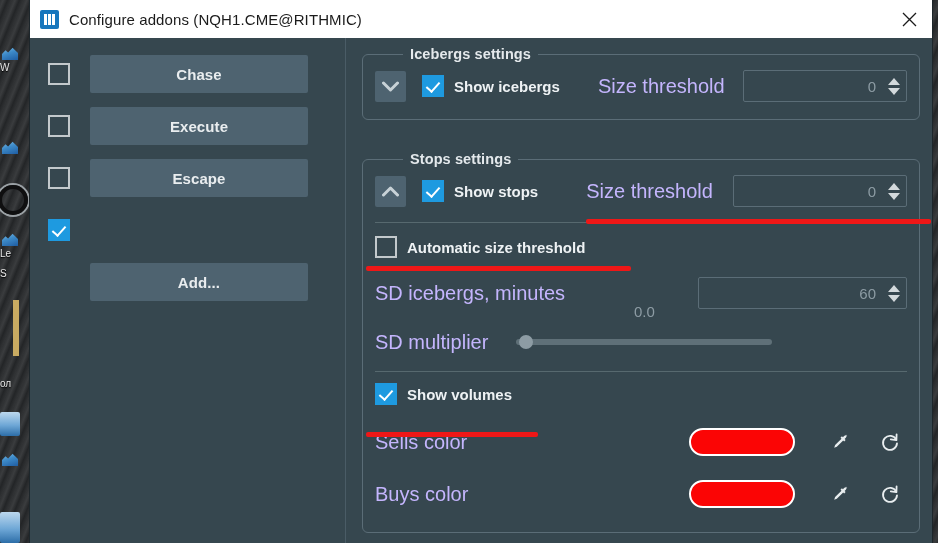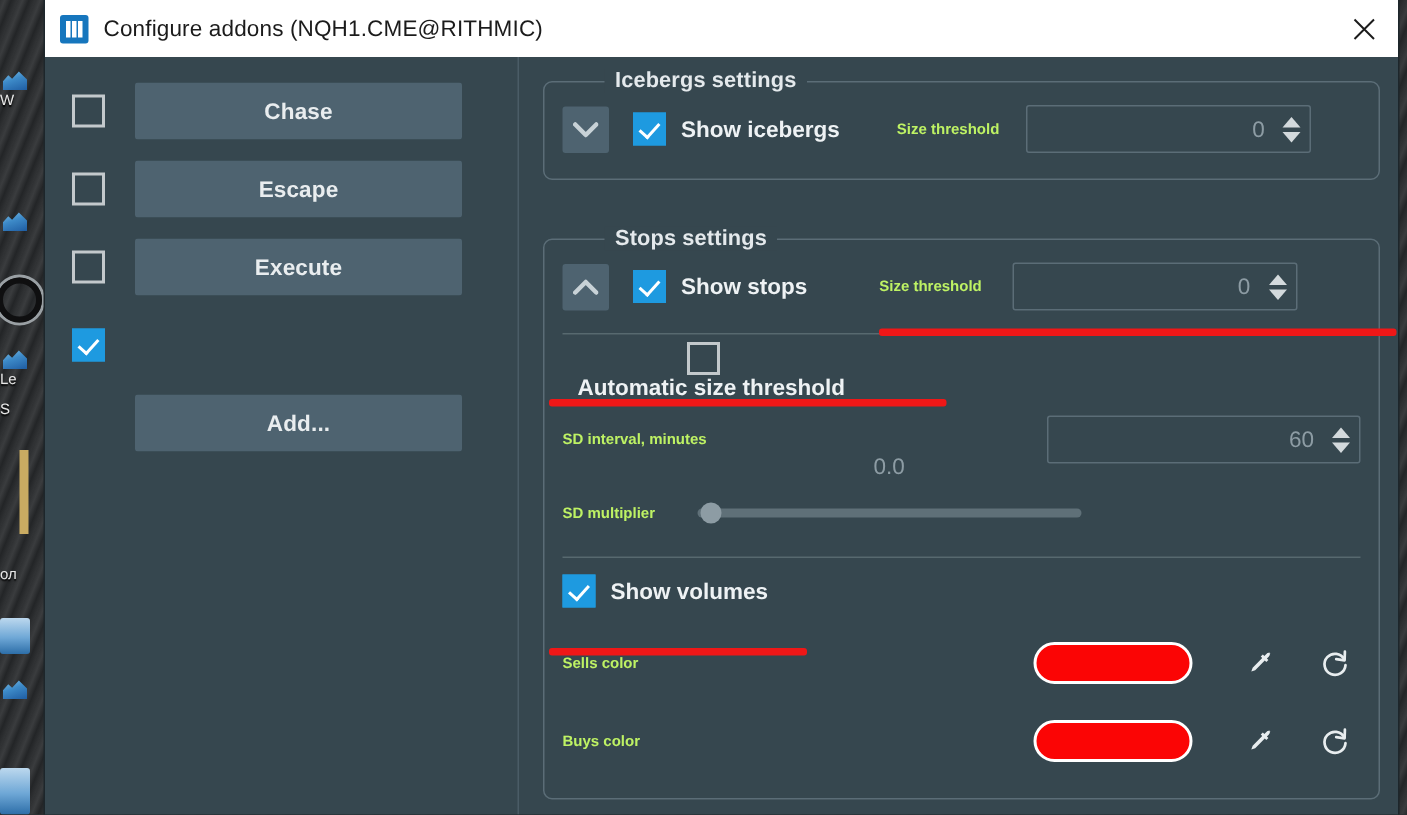--- a/index.html
+++ b/index.html
@@ -231,23 +231,23 @@
   }
   .row-cb .lbl {
     margin-left: 10px;
     font-size: 15px;
     font-weight: bold;
     color: #eef2f4;
     white-space: nowrap;
   }
 
   .field-label {
-    font-size: 10px;
-    font-weight: bold;
-    color: #bef264;
+    font-size: 20px;
+    font-weight: normal;
+    color: #c4b5fd;
     white-space: nowrap;
   }
 
   .spin {
     height: 32px;
     border: 1px solid #5b6d77;
     border-radius: 2px;
     background: transparent;
     display: flex;
     align-items: center;
@@ -379,26 +379,26 @@
 
     <div id="left-panel">
 
       <div class="addon-row">
         <div class="cb"></div>
         <div class="addon-btn">Chase</div>
       </div>
 
       <div class="addon-row">
         <div class="cb"></div>
-        <div class="addon-btn">Escape</div>
+        <div class="addon-btn">Execute</div>
       </div>
 
       <div class="addon-row">
         <div class="cb"></div>
-        <div class="addon-btn">Execute</div>
+        <div class="addon-btn">Escape</div>
       </div>
 
       <div class="addon-row">
         <div class="cb checked"></div>
       </div>
 
 
       <div class="addon-row">
         <div style="width:22px;flex:none;"></div>
         <div class="addon-btn">Add...</div>
@@ -457,28 +457,28 @@
             <span class="spin-arrows">
               <span class="up"></span>
                 <span class="dn"></span>
             </span>
           </div>
         </div>
 
         <div class="hsep"></div>
 
         <div class="row" style="height:48px;">
-          <div class="row-cb" style="margin-left:0;flex-direction:column;">
+          <div class="row-cb" style="margin-left:0;">
             <div class="cb"></div>
             <span class="lbl">Automatic size threshold</span>
           </div>
         </div>
 
         <div class="row" style="height:44px;">
-          <div class="field-label">SD interval, minutes</div>
+          <div class="field-label">SD icebergs, minutes</div>
           <div class="spin" style="margin-left:auto; width:209px;">
             <span class="val">60</span>
             <span class="spin-arrows">
               <span class="up"></span>
                 <span class="dn"></span>
             </span>
           </div>
         </div>
 
         <div class="row" style="height:54px;">

